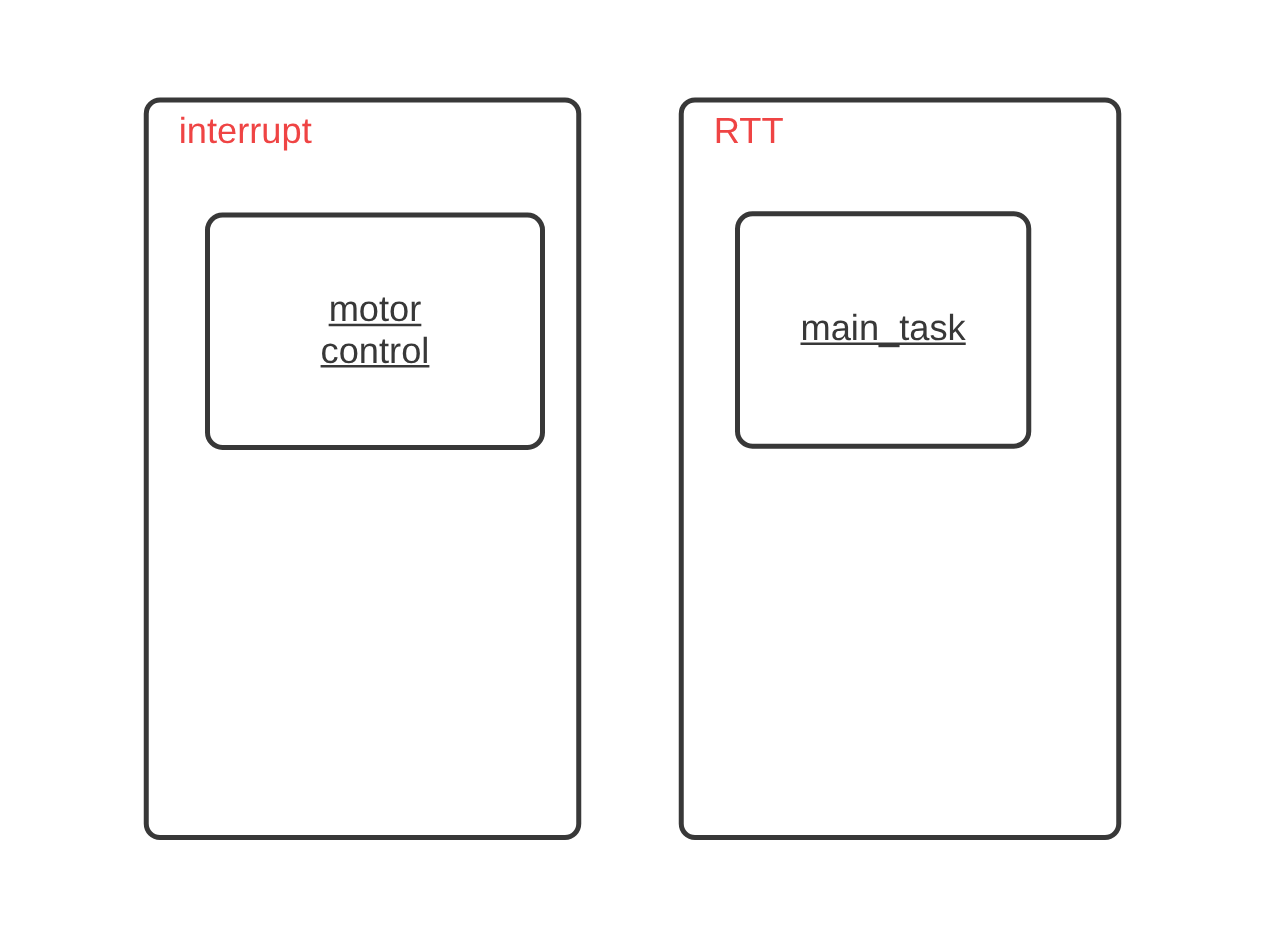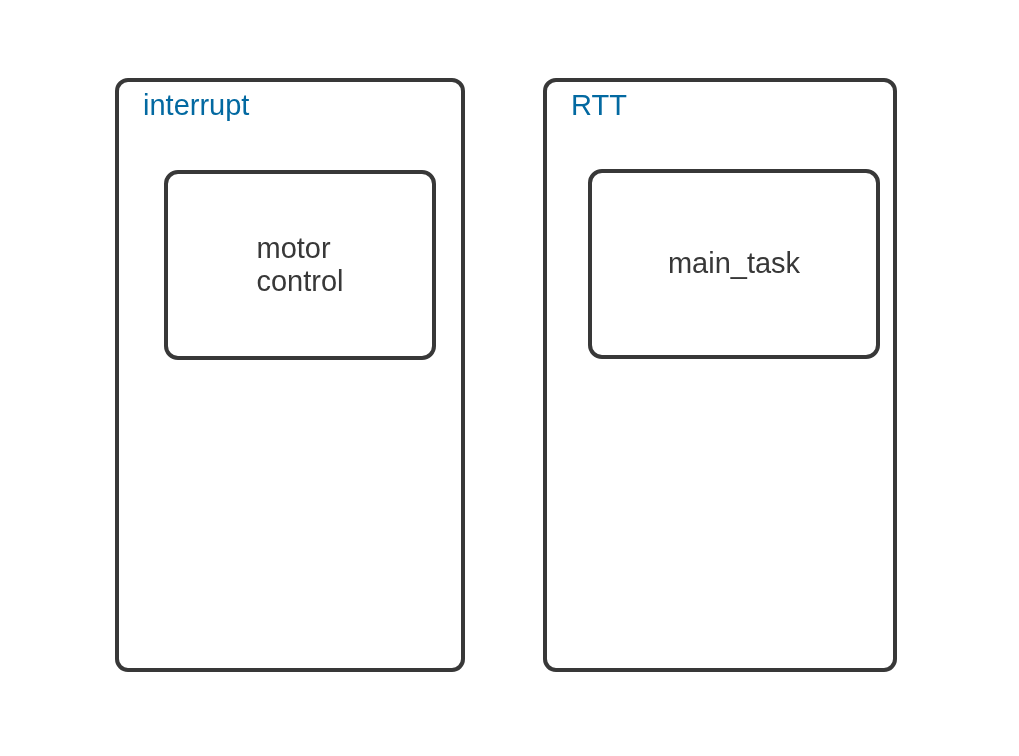--- a/index.html
+++ b/index.html
@@ -21,45 +21,47 @@
     border: 4px solid #383838;
     border-radius: 13px;
     background: #ffffff;
   }
   .container-label {
     position: absolute;
     top: 6px;
     left: 24px;
     font-size: 29px;
     line-height: 1.2;
-    color: #0369a1;
+    color: #ef4444;
     white-space: nowrap;
     text-align: center;
   }
   .node-box {
     position: absolute;
     box-sizing: border-box;
     border: 4px solid #383838;
     border-radius: 14px;
     background: #ffffff;
     display: flex;
     align-items: center;
     justify-content: center;
   }
   .node-label {
     font-size: 29px;
     line-height: 1.15;
     color: #383838;
+    text-align: center;
     white-space: pre-line;
+    text-decoration: underline;
   }
   
   #box-interrupt { left: 115px; top: 78px; width: 350px; height: 594px; }
   #node-motor-control { left: 45px; top: 88px; width: 272px; height: 190px; }
   #box-rtt { left: 543px; top: 78px; width: 354px; height: 594px; }
-  #node-main-task { left: 41px; top: 87px; width: 292px; height: 190px; }
+  #node-main-task { left: 41px; top: 87px; width: 237px; height: 190px; }
 </style>
 </head>
 <body>
 
 <div class="diagram">
 
   <div class="container-box" id="box-interrupt">
     <span class="container-label">interrupt</span>
     <div class="node-box" id="node-motor-control">
       <span class="node-label">motor

